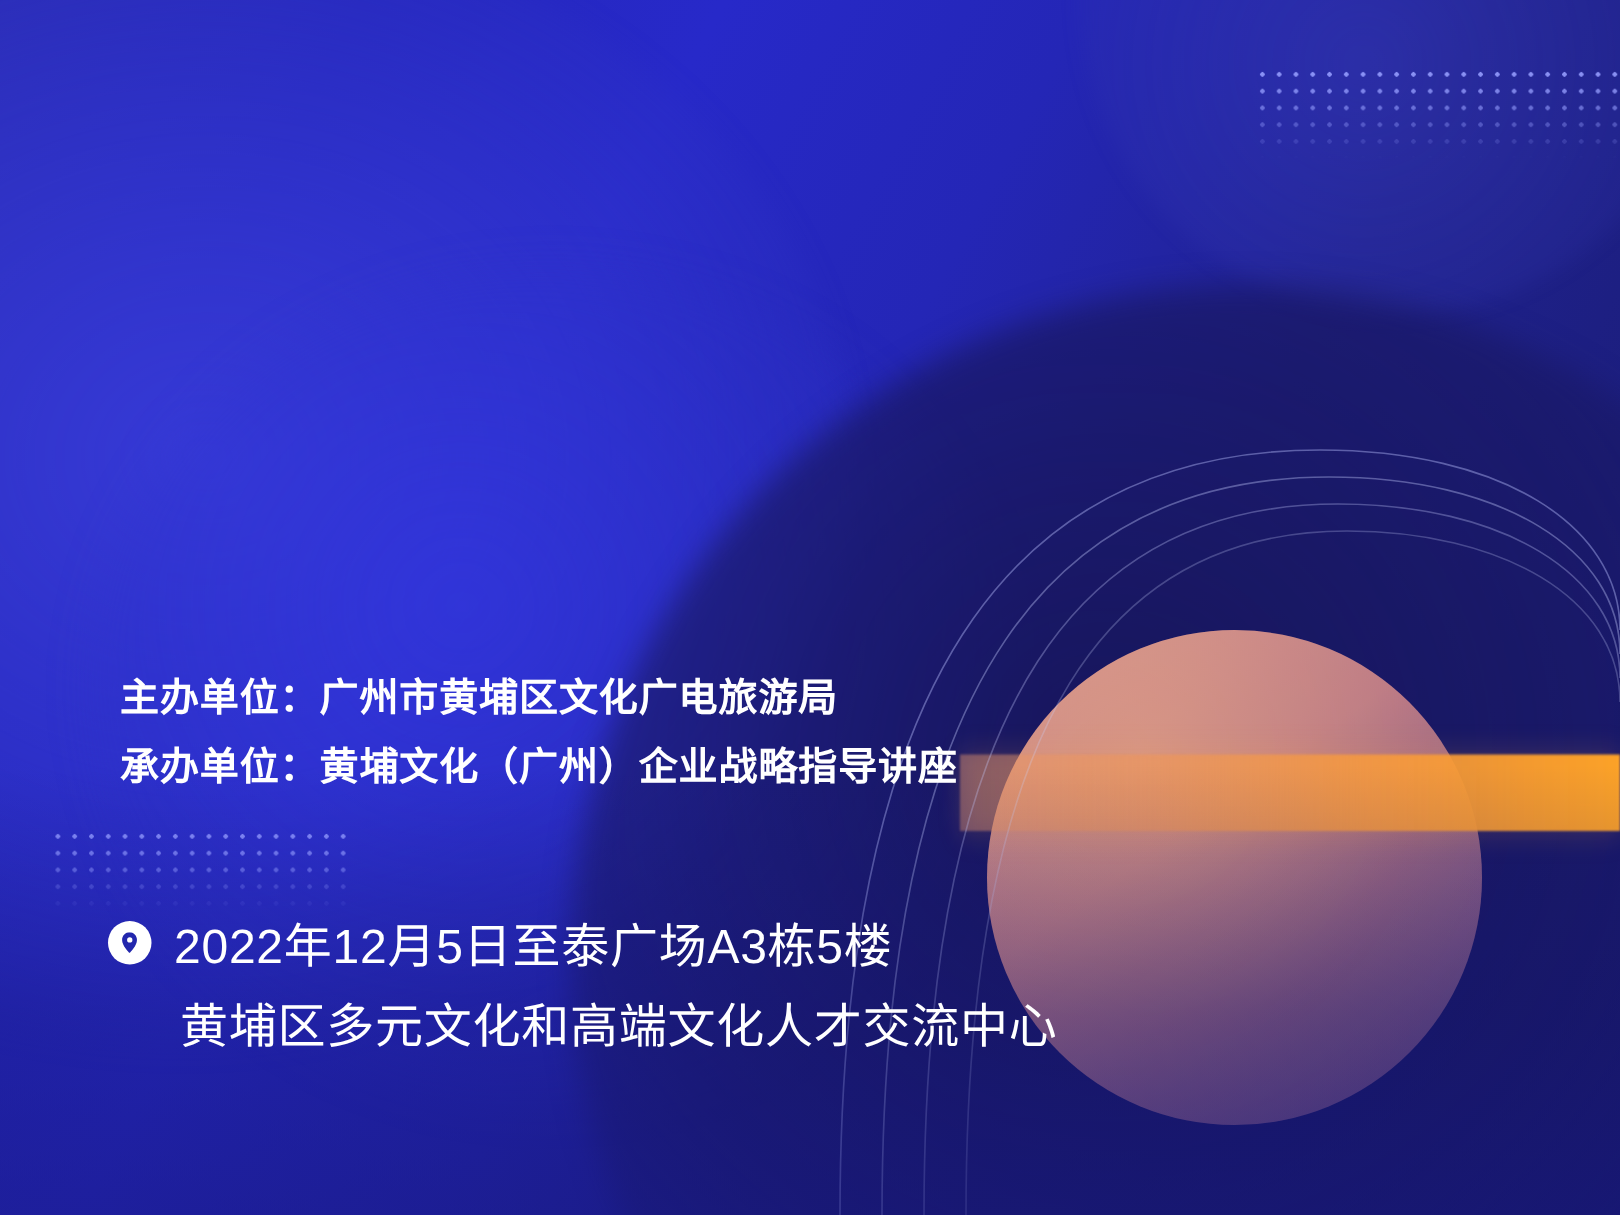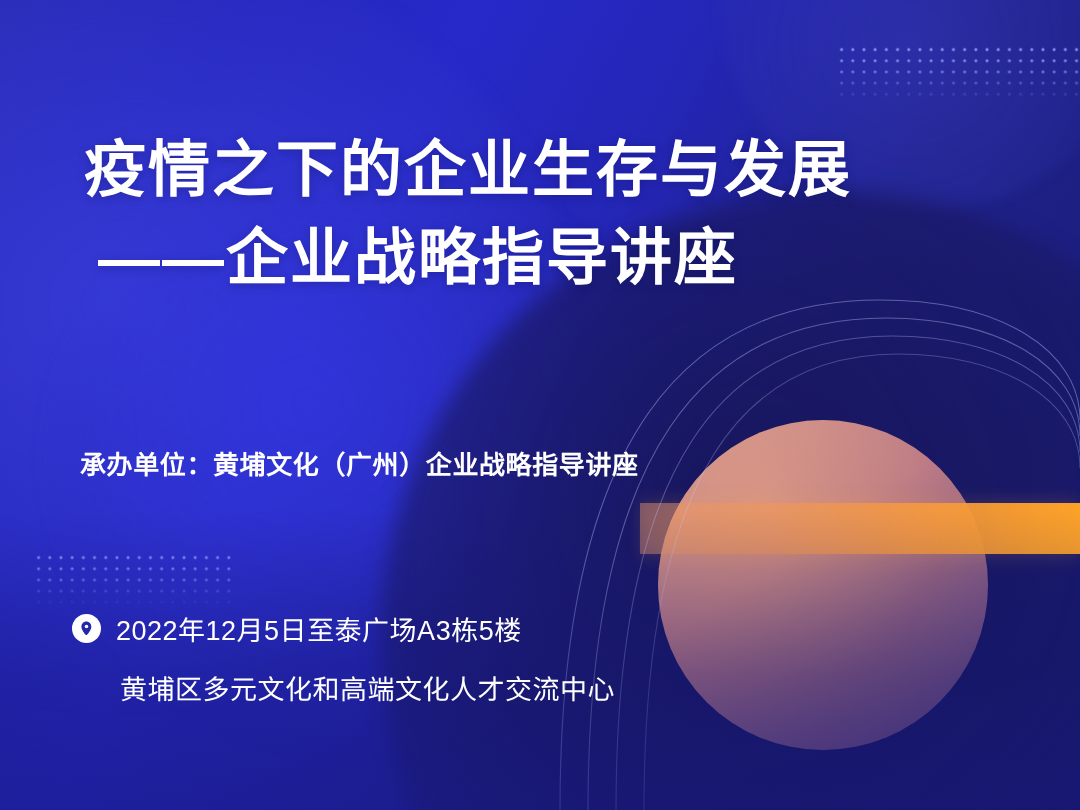--- a/index.html
+++ b/index.html
@@ -247,29 +247,29 @@
     background: #ffffff;
     display: flex;
     align-items: center;
     justify-content: center;
     margin-right: 15px;
   }
   .info-date,
   .info-venue,
   .info-center {
     color: #ffffff;
-    font-size: 27px;
+    font-size: 32px;
     font-weight: 400;
     letter-spacing: 0.5px;
     white-space: nowrap;
   }
   .info-venue {
   }
   .info-row-2 {
-    margin-top: 20px;
+    margin-top: 10px;
     padding-left: 48px;
   }
 </style>
 </head>
 <body>
 
 <div class="poster">
 
   <div class="bg-base"></div>
   <div class="bg-glow-left"></div>
@@ -297,26 +297,23 @@
     </g>
   </svg>
 
   <div class="bg-bottom-fade"></div>
 
   <div class="dots dots-tr"></div>
   <div class="dots dots-bl"></div>
 
   <div class="content">
 
-    <div class="title-block">
-      <div class="title-line title-line-1">疫情之下的企业生存与发展</div>
-      <div class="title-line title-line-2">——企业战略指导讲座</div>
-    </div>
 
     <div class="org-block">
+      <div class="org-line">主办单位：广州市黄埔区文化广电旅游局</div>
       <div class="org-line">承办单位：黄埔文化（广州）企业战略指导讲座</div>
     </div>
 
     <div class="info-block">
       <div class="info-row-1">
         <span class="pin-icon">
           <svg width="17" height="17" viewBox="0 0 24 24" aria-hidden="true">
             <path d="M12 2.2c-4 0-7.2 3.2-7.2 7.2 0 5.3 6.3 11.6 6.6 11.9.2.2.6.2.8 0 .3-.3 6.6-6.6 6.6-11.9 0-4-3.2-7.2-7.2-7.2z" fill="#2327ad"></path>
             <circle cx="12" cy="9.3" r="2.5" fill="#ffffff"></circle>
           </svg>

